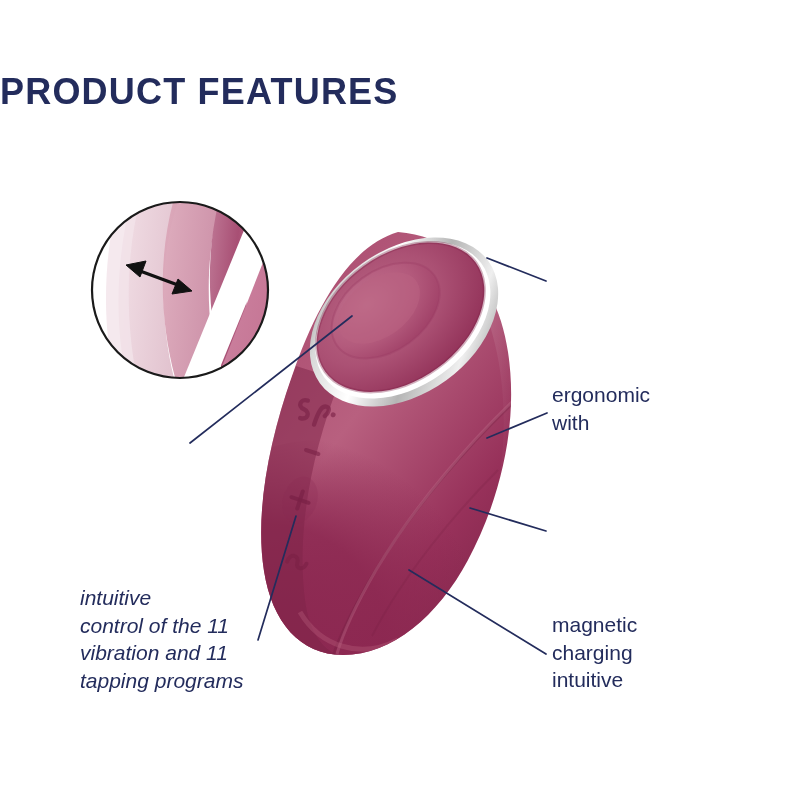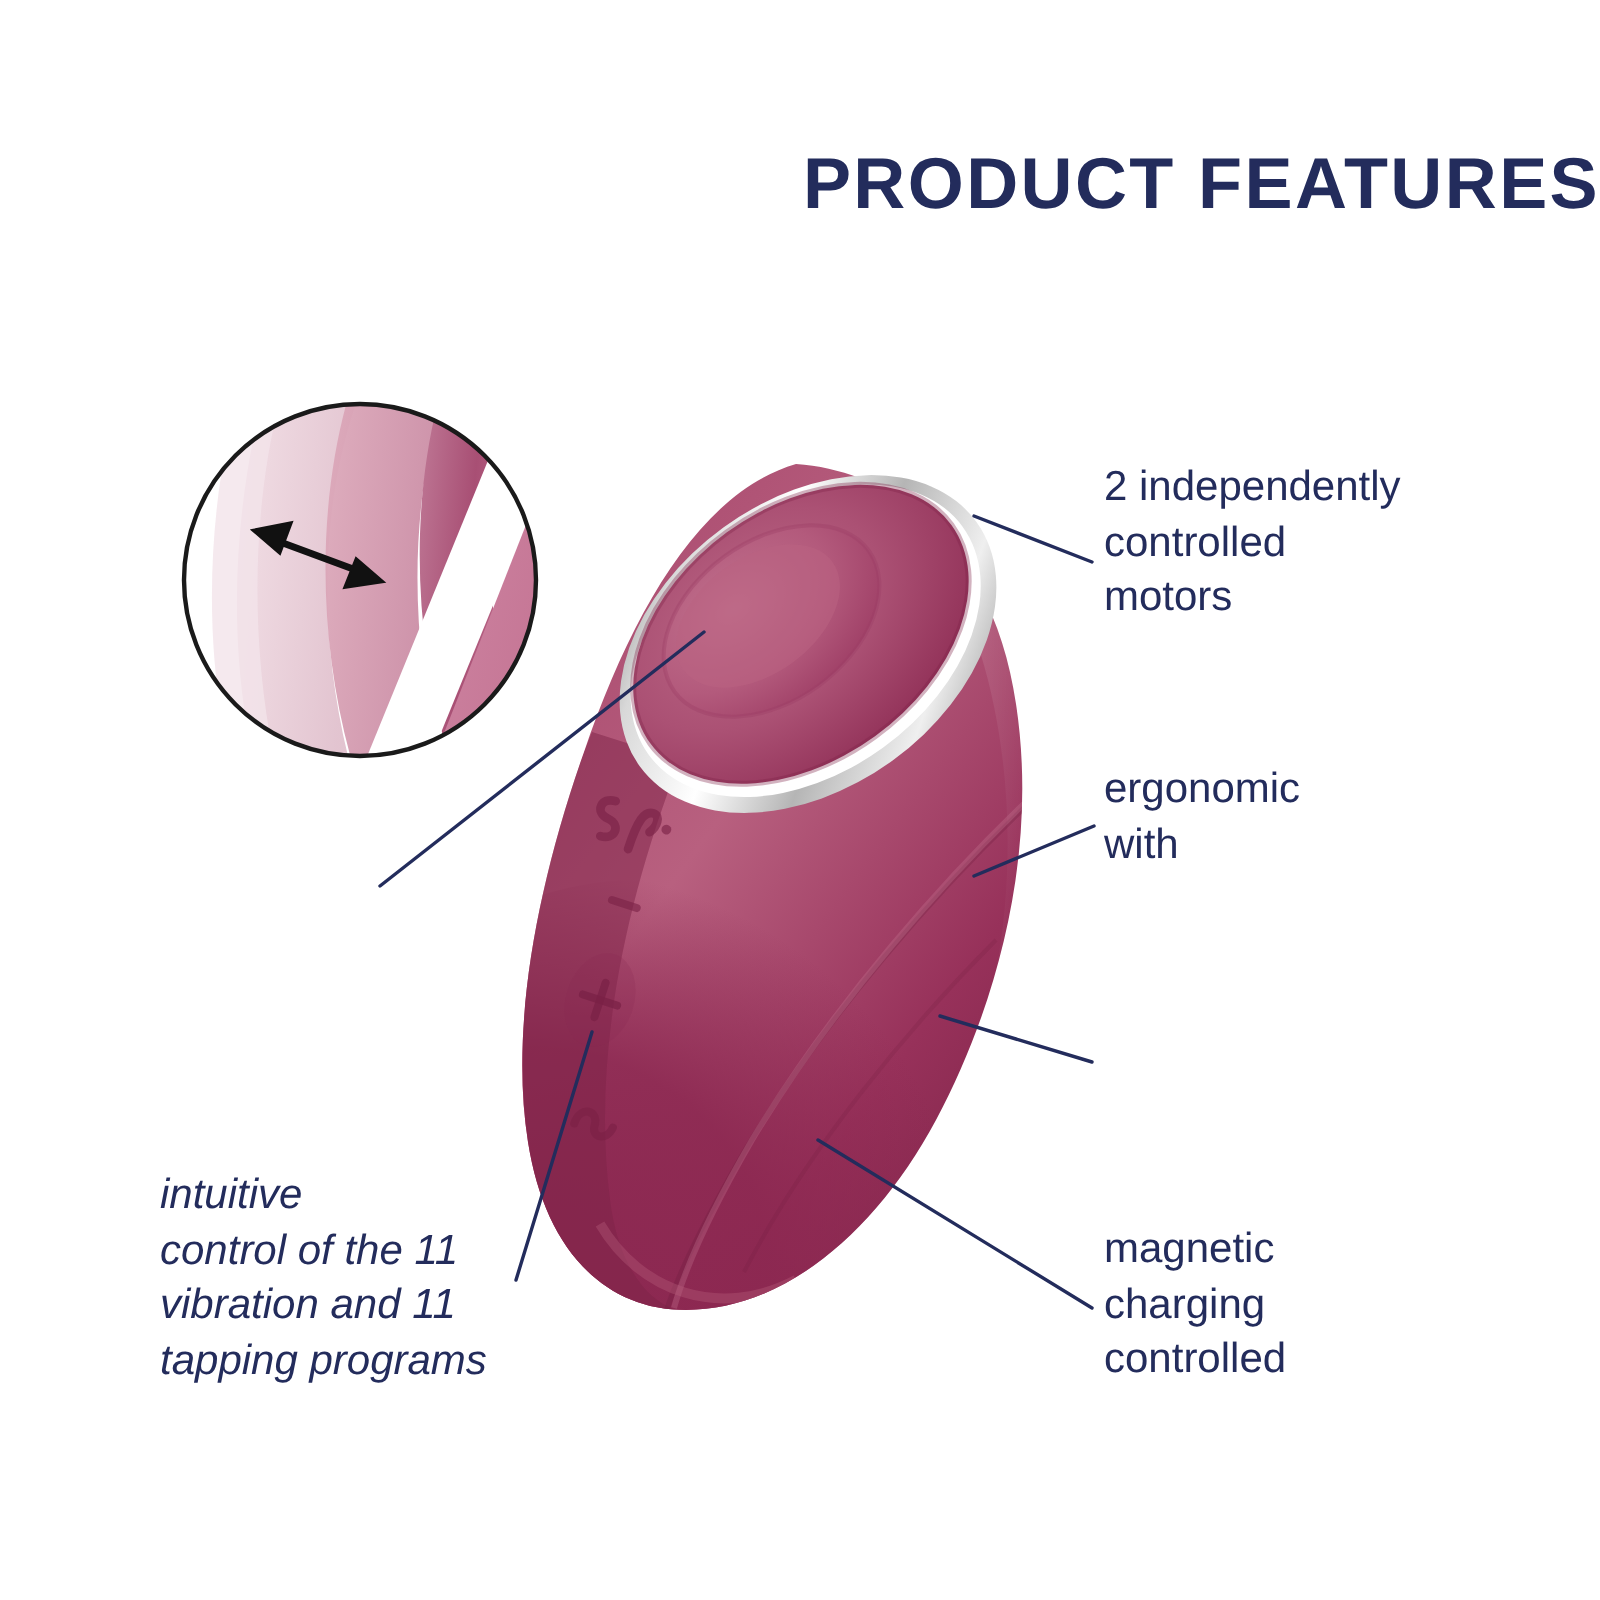--- a/index.html
+++ b/index.html
@@ -16,21 +16,21 @@
     font-family: "Liberation Sans", sans-serif;
     color: #232c5c;
   }
 
   
   #title {
     position: absolute;
     top: 74px;
     left: 0;
     width: 800px;
-    text-align: right;
+    text-align: left;
     font-size: 36px;
     font-weight: bold;
     letter-spacing: 1.2px;
     color: #232c5c;
     line-height: 1;
   }
 
   
   .callout {
     position: absolute;
@@ -248,31 +248,28 @@
       <line x1="470" y1="508" x2="546" y2="531"></line>
 
       <line x1="409" y1="570" x2="546" y2="654"></line>
 
       <line x1="190" y1="443" x2="352" y2="316"></line>
 
       <line x1="258" y1="640" x2="296" y2="516"></line>
     </g>
   </svg>
 
-  <div id="callout-motors" class="callout">2 independently
-controlled
-motors</div>
 
   <div id="callout-ergonomic" class="callout">ergonomic
 with</div>
 
 
   <div id="callout-magnetic" class="callout">magnetic
 charging
-controlled</div>
+intuitive</div>
 
 
   <div id="callout-intuitive" class="callout">intuitive
 control of the 11
 vibration and 11
 tapping programs</div>
 
 </div>
 
 </body></html>

